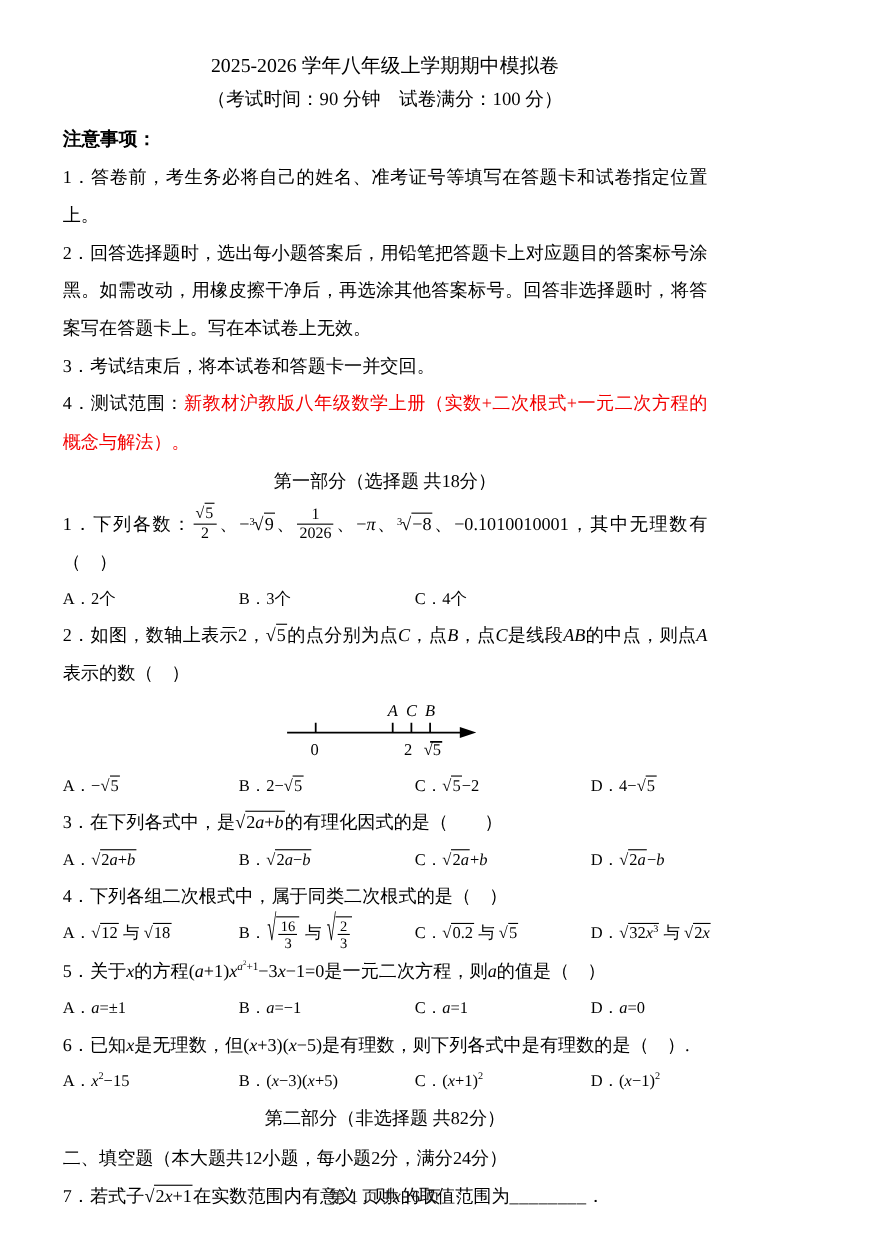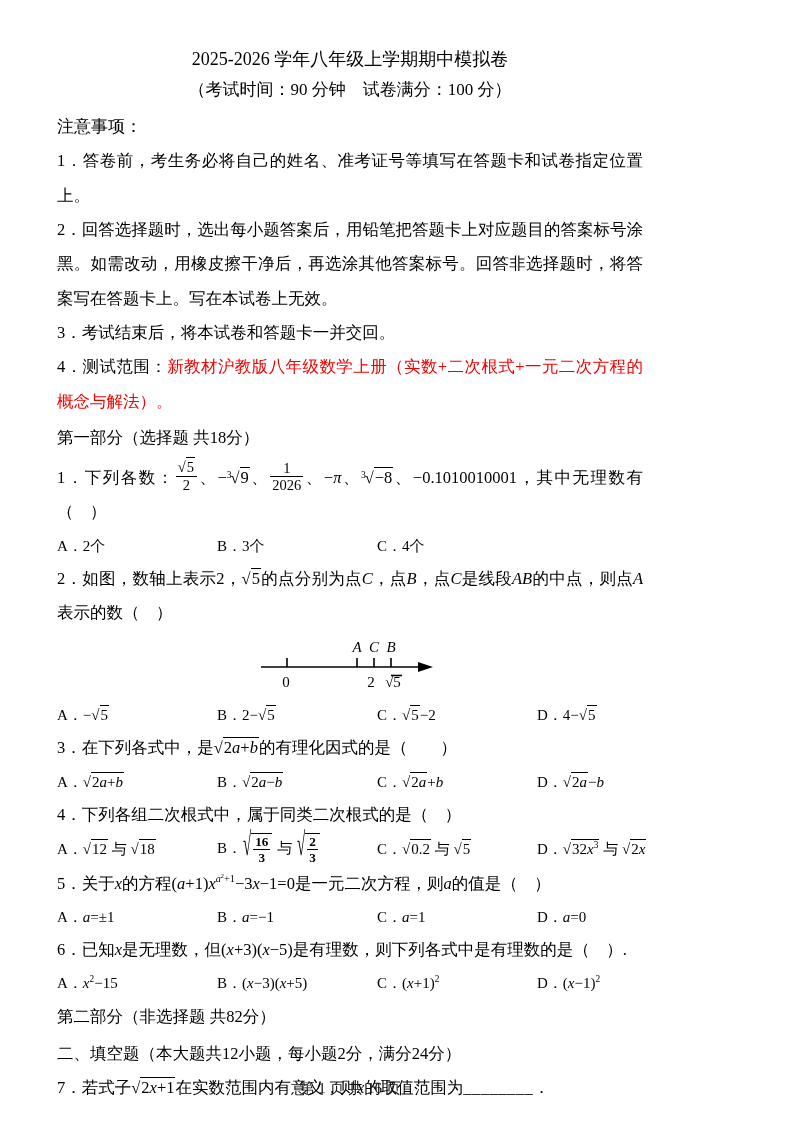--- a/index.html
+++ b/index.html
@@ -1,36 +1,36 @@
 <!DOCTYPE html>
 <html><head>
 <meta charset="utf-8">
 <style>
   html,body{margin:0;padding:0;background:#ffffff;}
   body{width:793px;height:1122px;font-family:"Liberation Serif","DejaVu Serif",serif;color:#000;}
   .page{position:relative;box-sizing:border-box;width:700px;height:1122px;padding:44px 57px 0 57px;overflow:hidden;background:#fff;}
-  .center{}
+  .center{text-align:center;}
   .title{font-size:18px;line-height:1.7;text-align:center;}
   .subtitle{font-size:17px;line-height:1.75;text-align:center;}
-  .notice-head{font-size:17px;font-weight:normal;line-height:2.0;margin-top:6px;}
+  .notice-head{font-size:17px;font-weight:bold;line-height:2.0;margin-top:6px;}
   p.n{font-size:16.5px;line-height:2.08;margin:0;text-align:justify;}
   .part-title{font-size:16.5px;line-height:2.08;margin:2px 0;}
   .red{color:#f20000;}
   .opts{display:grid;grid-template-columns:160px 160px 160px 1fr;font-size:15px;line-height:2.0;align-items:center;margin:1px 0;}
   .opts > span{white-space:nowrap;}
   i{font-style:italic;}
   sup{font-size:62%;line-height:0;vertical-align:super;}
   .ri{font-size:58%;line-height:0;vertical-align:0.55em;margin-right:-1px;}
   .sq{white-space:nowrap;}
   .rad{display:inline-block;border-top:1px solid currentColor;line-height:1.25;padding:0 1px;}
   .frac{display:inline-block;vertical-align:-0.5em;text-align:center;line-height:1.15;font-size:0.88em;margin:0 1px;}
   .frac .num{display:block;border-bottom:1px solid currentColor;padding:0 2px;}
   .frac .den{display:block;padding:0 2px;}
   .sq.big .rs{display:inline-block;transform:scaleY(2.2);transform-origin:50% 60%;}
-  .sq.big .rad{vertical-align:middle;font-weight:bold;}
+  .sq.big .rad{vertical-align:middle;}
   .sq.big{margin:0 1px;}
   .diagram-wrap{text-align:center;margin:4px 0 2px 0;}
   .numline .ln{stroke:#000;stroke-width:1.6;}
   .numline text{font-family:"Liberation Serif","DejaVu Serif",serif;font-size:15px;fill:#000;}
   .numline .it{font-style:italic;}
   .blank{letter-spacing:0.5px;}
   .footer{position:absolute;left:0;right:0;bottom:24px;text-align:center;font-size:15px;color:#111;}
 </style>
 </head>
 <body>

